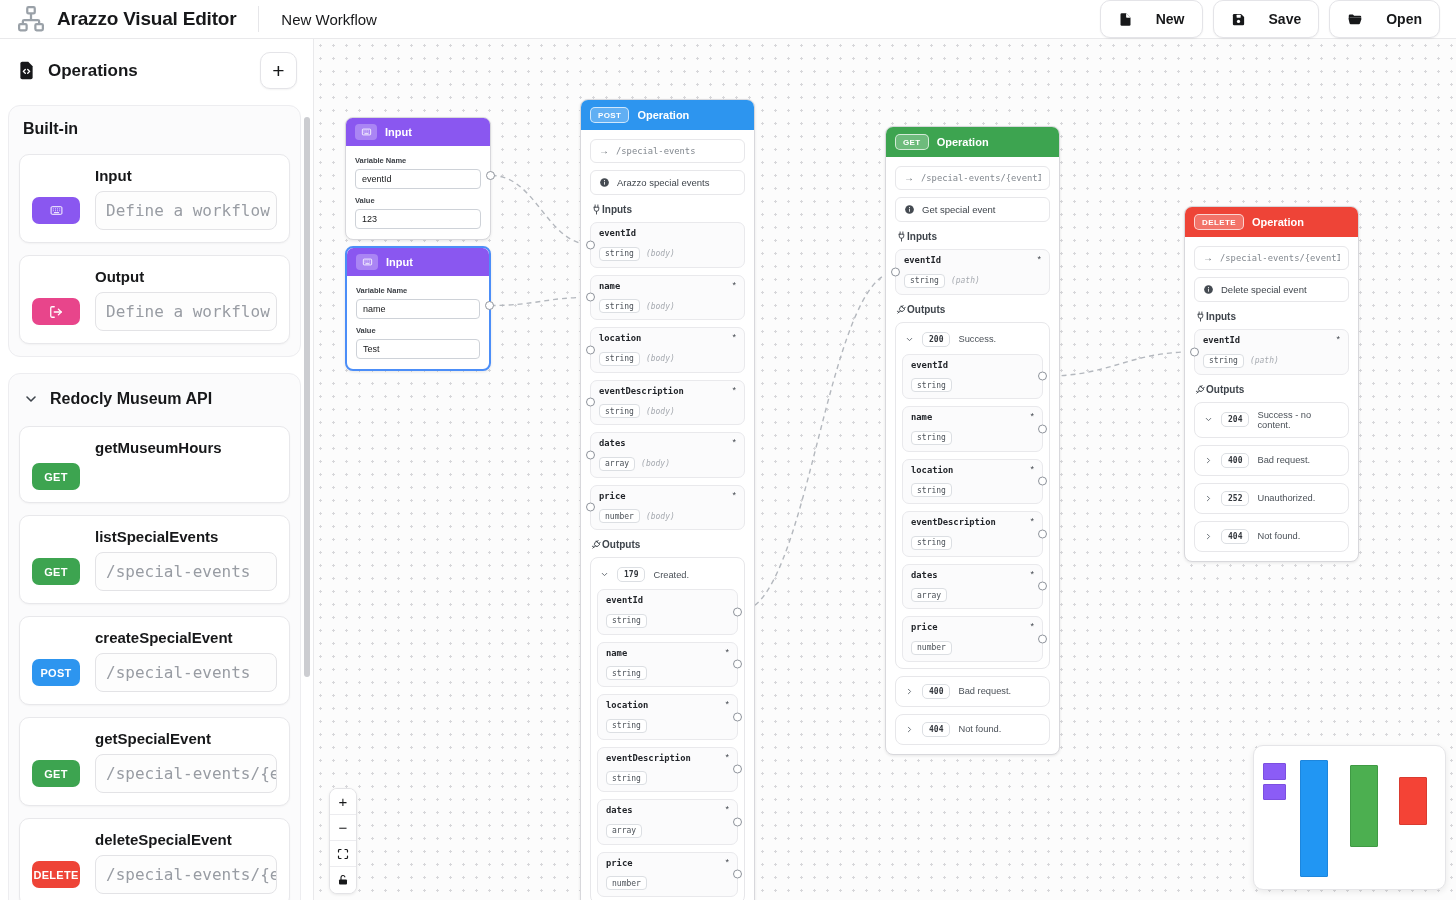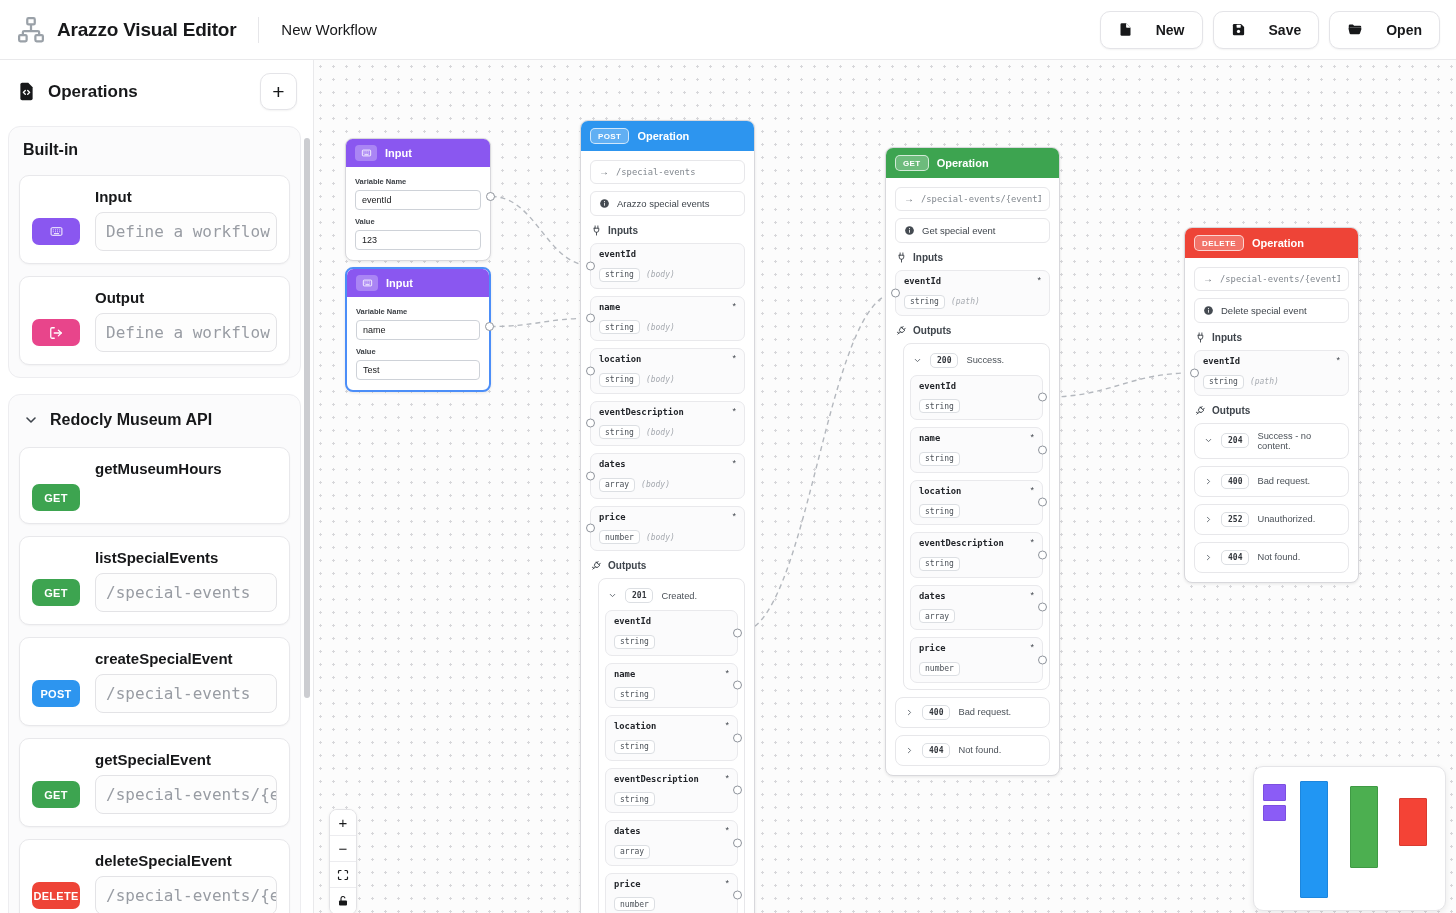--- a/index.html
+++ b/index.html
@@ -1,21 +1,21 @@
 <!DOCTYPE html>
 <html><head>
 <meta charset="utf-8">
 <style>
   * { margin:0; padding:0; box-sizing:border-box; }
   html,body { width:1456px; height:913px; overflow:hidden; background:#fff;
     font-family:"Liberation Sans", sans-serif; color:#17181a; }
   .mono { font-family:"DejaVu Sans Mono", monospace; }
 
   
-  .topbar { height:60px; display:flex; align-items:center; padding:0 16px;
+  .topbar { height:39px; display:flex; align-items:center; padding:0 16px;
     background:#fff; border-bottom:1px solid #e9e9eb; position:relative; z-index:20; }
   .brand { display:flex; align-items:center; gap:11px; }
   .brand h1 { font-size:19px; font-weight:700; letter-spacing:-0.2px; }
   .tb-divider { width:1px; height:26px; background:#e6e6e9; margin:0 22px; }
   .wf-name { font-size:15px; color:#17181a; }
   .actions { margin-left:auto; display:flex; gap:10px; }
   .btn { display:flex; align-items:center; gap:23px; height:38px; padding:0 17px;
     background:#fff; border:1px solid #e4e4e8; border-radius:10px; font-size:14px;
     font-weight:600; color:#17181a; box-shadow:0 1px 2px rgba(0,0,0,.05); cursor:pointer; }
 
@@ -94,37 +94,37 @@
     border:1px solid rgba(255,255,255,.7); color:#fff; font-size:8px; font-weight:700;
     letter-spacing:.4px; }
   .op-title { color:#fff; font-size:11px; font-weight:700; }
   .op-body { padding:9px; display:flex; flex-direction:column; gap:7px; }
   .row { border:1px solid #e7e7ea; border-radius:6px; padding:6px 8px; display:flex;
     align-items:center; gap:7px; background:#fff; min-height:24px; }
   .path-row span.p { font-family:"DejaVu Sans Mono", monospace; font-size:8.8px;
     color:#81878e; white-space:nowrap; overflow:hidden; }
   .arrow { font-size:10px; color:#6a7077; line-height:1; }
   .sum-row span { font-size:9.5px; color:#3f454c; }
-  .sec-label { display:flex; align-items:center; gap:6px; font-size:10px; font-weight:600;
+  .sec-label { display:flex; align-items:center; font-size:10px; font-weight:600;
     color:#3f454c; margin:2px 0 0 1px; }
   .fields { display:flex; flex-direction:column; gap:7px; }
   .field { position:relative; border:1px solid #e9e9ec; border-radius:7px; background:#fbfbfc;
     padding:5px 8px 6px; }
   .f-top { display:flex; justify-content:space-between; align-items:flex-start; margin-bottom:4px; }
   .f-name { font-family:"DejaVu Sans Mono", monospace; font-size:8.8px; font-weight:700;
     color:#23262b; }
   .f-req { font-size:9px; color:#41464d; line-height:1; }
   .chip { display:inline-block; border:1px solid #dcdfe3; background:#fff; border-radius:4px;
     padding:1.5px 5px; font-family:"DejaVu Sans Mono", monospace; font-size:8px; color:#4b5158; }
   .f-in { font-family:"DejaVu Sans Mono", monospace; font-style:italic; font-size:8px;
     color:#a6aab0; margin-left:6px; }
   .field .handle.h-left  { left:-5px;  top:50%; transform:translateY(-50%); }
   .field .handle.h-right { right:-5px; top:50%; transform:translateY(-50%); }
   .out-group { border:1px solid #e7e7ea; border-radius:8px; padding:6px; display:flex;
-    flex-direction:column; gap:7px; background:#fff;margin-left:8px; }
+    flex-direction:column; gap:7px; background:#fff; }
   .group-head { display:flex; align-items:center; gap:8px; padding:3px 3px 0; cursor:pointer; }
   .code { border:1px solid #dcdfe3; background:#fff; border-radius:5px; padding:2px 6px;
     font-family:"DejaVu Sans Mono", monospace; font-size:8px; font-weight:700; color:#33373d; }
   .g-text { font-size:9.3px; color:#4b5158; }
   .status-row { border:1px solid #e7e7ea; border-radius:8px; padding:7px 9px; display:flex;
     align-items:center; gap:8px; background:#fff; cursor:pointer; }
 
   
   .controls { position:absolute; left:15px; top:749px; width:28px; background:#fff;
     border:1px solid #e3e3e6; border-radius:8px; box-shadow:0 1px 3px rgba(0,0,0,.08);
@@ -427,21 +427,21 @@
           </span>
           <span>Outputs</span>
         </div>
         <div class="out-group">
           <div class="group-head">
             <span>
               <svg class="ic" width="9" height="9" viewBox="0 0 24 24" fill="none" stroke="#6a7077" stroke-width="2.6" stroke-linecap="round" stroke-linejoin="round">
                   <polyline points="6 9 12 15 18 9"></polyline>
                 </svg>
             </span>
-            <span class="code">201</span>
+            <span class="code">179</span>
             <span class="g-text">Created.</span>
           </div>
           <div class="fields">
 
               <div class="field">
                 <span class="handle h-right" id="h-post-out-eventId"></span>
                 <div class="f-top">
                   <span class="f-name">eventId</span>
                   <span class="f-req"></span>
                 </div>

